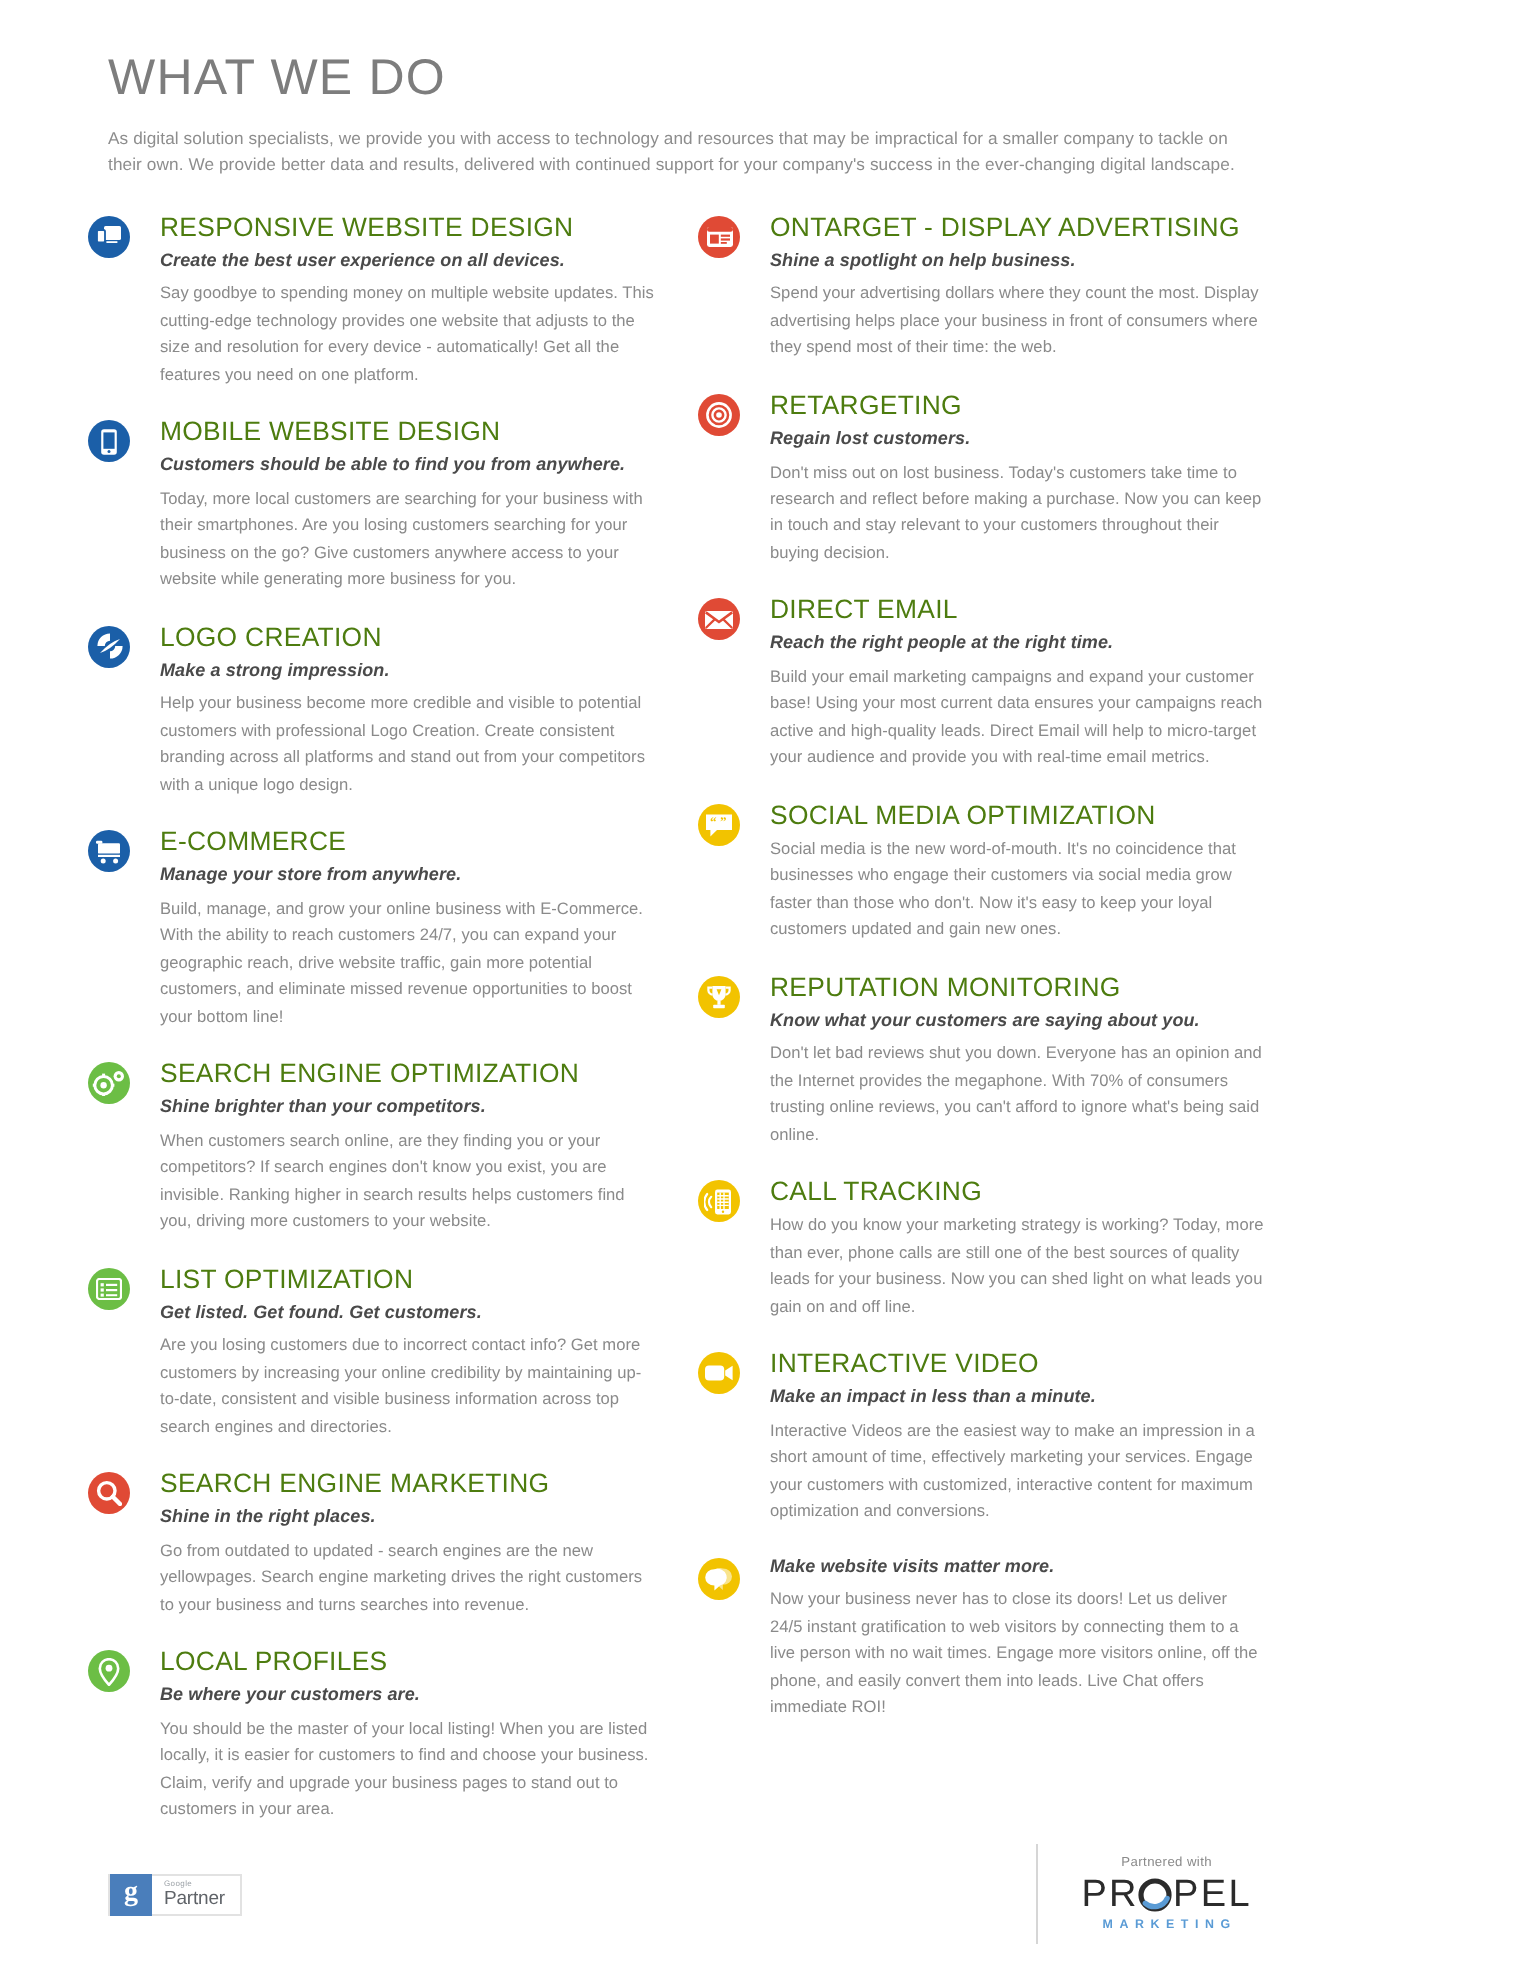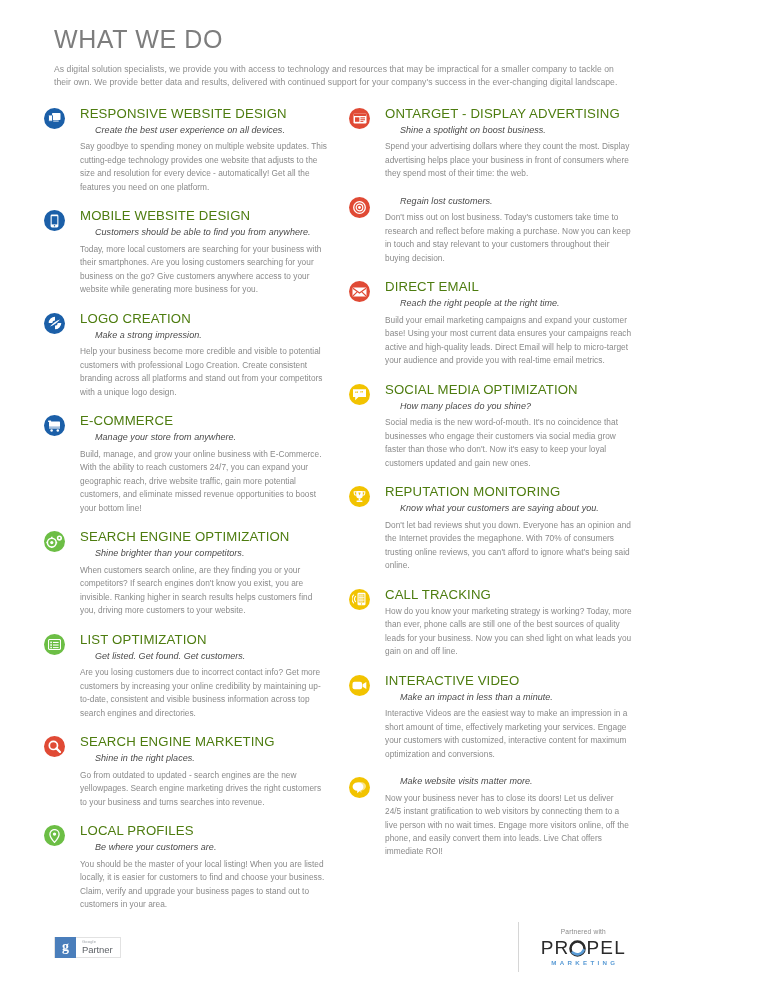--- a/index.html
+++ b/index.html
@@ -77,26 +77,25 @@
     font-weight: 300;
     letter-spacing: 0.15px;
     line-height: 1.15;
     margin-bottom: 3px;
     color: #4d7c0f;
   }
 
   .service-tagline {
     font-size: 9px;
     font-style: italic;
-    font-weight: 400;
+    font-weight: 700;
     color: #4a4a4a;
     line-height: 1.4;
     margin-bottom: 4px;
     letter-spacing: 0.05px;
-    margin-left: 15px;
   }
 
   .service-body {
     font-size: 8.3px;
     font-weight: 400;
     color: #8a8a8a;
     line-height: 1.62;
     letter-spacing: 0.02px;
   }
 
@@ -316,31 +315,32 @@
             <svg width="14" height="11" viewBox="0 0 14 11">
               <rect x="0.5" y="0.5" width="13" height="10" rx="1.2" fill="white"></rect>
               <rect x="0.5" y="0.5" width="13" height="2.4" rx="1.2" fill="#e04a35"></rect>
               <rect x="2" y="4.3" width="4.4" height="4.5" fill="#e04a35"></rect>
               <rect x="7.4" y="4.3" width="4.6" height="1.1" fill="#e04a35"></rect>
               <rect x="7.4" y="6.2" width="4.6" height="1.1" fill="#e04a35"></rect>
               <rect x="7.4" y="8" width="3" height="0.9" fill="#e04a35"></rect>
             </svg>
           </div>
           <div class="service-title">ONTARGET - DISPLAY ADVERTISING</div>
-          <div class="service-tagline">Shine a spotlight on boost business.</div>
+          <div class="service-tagline">Shine a spotlight on help business.</div>
           <div class="service-body">Spend your advertising dollars where they count the most. Display advertising helps place your business in front of consumers where they spend most of their time: the web.</div>
         </div>
         <div class="service">
           <div class="service-icon" style="background: rgb(224, 74, 53);">
             <svg width="13" height="13" viewBox="0 0 13 13">
               <circle cx="6.5" cy="6.5" r="5.8" fill="none" stroke="white" stroke-width="1.3"></circle>
               <circle cx="6.5" cy="6.5" r="3.3" fill="none" stroke="white" stroke-width="1.2"></circle>
               <circle cx="6.5" cy="6.5" r="1.4" fill="white"></circle>
             </svg>
           </div>
+          <div class="service-title">RETARGETING</div>
           <div class="service-tagline">Regain lost customers.</div>
           <div class="service-body">Don't miss out on lost business. Today's customers take time to research and reflect before making a purchase. Now you can keep in touch and stay relevant to your customers throughout their buying decision.</div>
         </div>
         <div class="service">
           <div class="service-icon" style="background: rgb(224, 74, 53);">
             <svg width="15" height="10" viewBox="0 0 15 10">
               <rect x="0.5" y="0.5" width="14" height="9" rx="1" fill="white"></rect>
               <path d="M0.9 1.2 L7.5 6 L14.1 1.2" fill="none" stroke="#e04a35" stroke-width="1.3"></path>
               <path d="M0.9 9 L5.2 4.8 M14.1 9 L9.8 4.8" fill="none" stroke="#e04a35" stroke-width="1.1"></path>
             </svg>
@@ -353,21 +353,20 @@
           <div class="service-icon" style="background: rgb(242, 195, 0);">
             <svg width="15" height="13" viewBox="0 0 15 13">
               <path d="M1 1.2 H14 V9 H6.5 L3.2 12.2 V9 H1 Z" fill="white"></path>
               <g fill="#f2c300" font-family="Liberation Serif, serif">
                 <text x="3" y="7.2" font-size="6.5" font-weight="700">“</text>
                 <text x="8" y="7.2" font-size="6.5" font-weight="700">”</text>
               </g>
             </svg>
           </div>
           <div class="service-title">SOCIAL MEDIA OPTIMIZATION</div>
-          <div class="service-tagline">How many places do you shine?</div>
           <div class="service-body">Social media is the new word-of-mouth. It's no coincidence that businesses who engage their customers via social media grow faster than those who don't. Now it's easy to keep your loyal customers updated and gain new ones.</div>
         </div>
         <div class="service">
           <div class="service-icon" style="background: rgb(242, 195, 0);">
             <svg width="13" height="13" viewBox="0 0 13 13">
               <path d="M3.2 1 H9.8 V5.2 A3.3 3.3 0 0 1 3.2 5.2 Z" fill="white"></path>
               <path d="M3.2 1.8 H1.2 V3.2 A2.2 2.2 0 0 0 3.3 5.3" fill="none" stroke="white" stroke-width="1.1"></path>
               <path d="M9.8 1.8 H11.8 V3.2 A2.2 2.2 0 0 1 9.7 5.3" fill="none" stroke="white" stroke-width="1.1"></path>
               <rect x="5.7" y="8.3" width="1.6" height="2.1" fill="white"></rect>
               <rect x="3.6" y="10.4" width="5.8" height="1.7" rx="0.4" fill="white"></rect>

